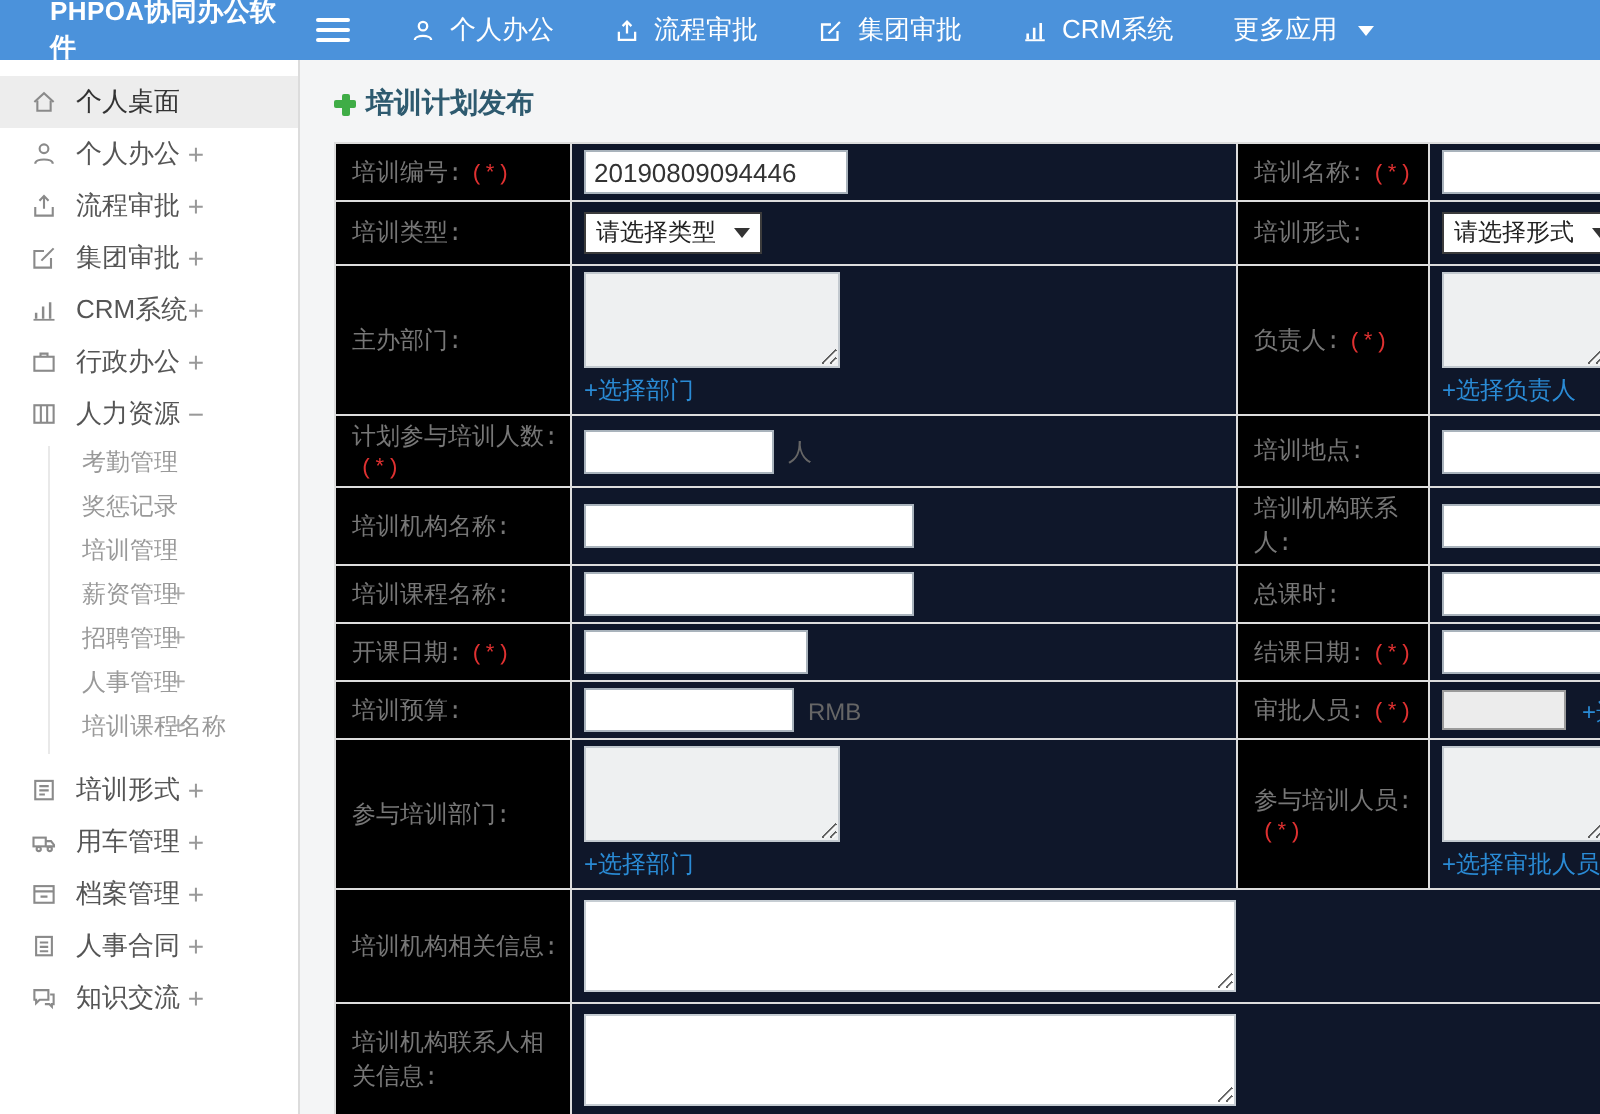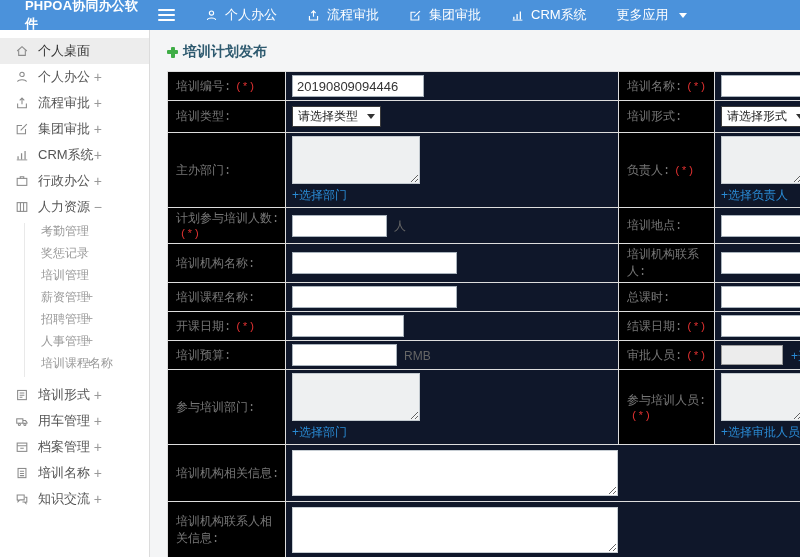--- a/index.html
+++ b/index.html
@@ -245,21 +245,21 @@
       <span>档案管理</span>
       <span class="expand">+</span>
     </div>
     <div class="side-item">
       <span class="sicon">
           <svg width="14" height="14" viewBox="0 0 16 16" fill="none" stroke="#8a8a8a" stroke-width="1.2">
             <rect x="3.5" y="2.8" width="9" height="10.5"></rect>
             <path d="M5.6 6 H10.4 M5.6 8.5 H10.4 M5.6 11 H10.4"></path>
           </svg>
         </span>
-      <span>培训名称</span>
+      <span>人事合同</span>
       <span class="expand">+</span>
     </div>
     <div class="side-item">
       <span class="sicon">
           <svg width="14" height="14" viewBox="0 0 16 16" fill="none" stroke="#8a8a8a" stroke-width="1.2">
             <path d="M2.5 3.5 H10.5 V9 H5.5 L3.5 11 V9 H2.5 Z"></path>
             <path d="M11.5 6 H13.5 V11.5 H12.5 V13 L11 11.5 H8.5"></path>
           </svg>
         </span>
       <span>知识交流</span>

